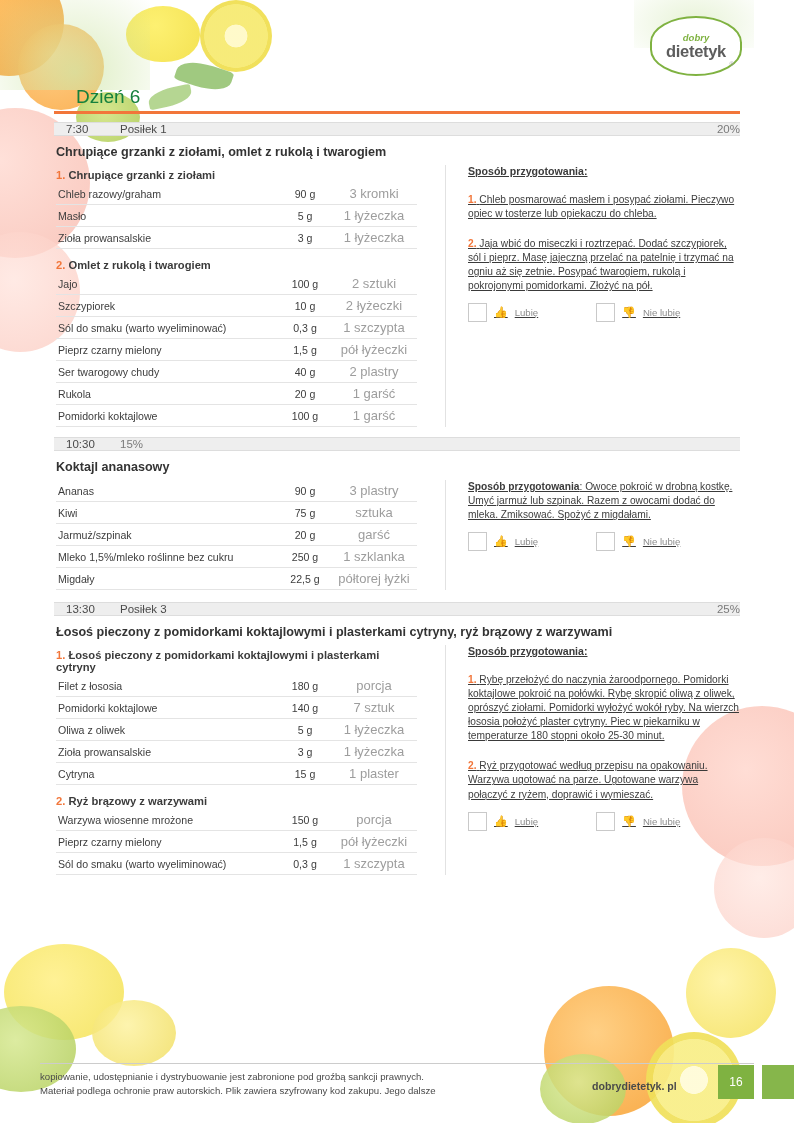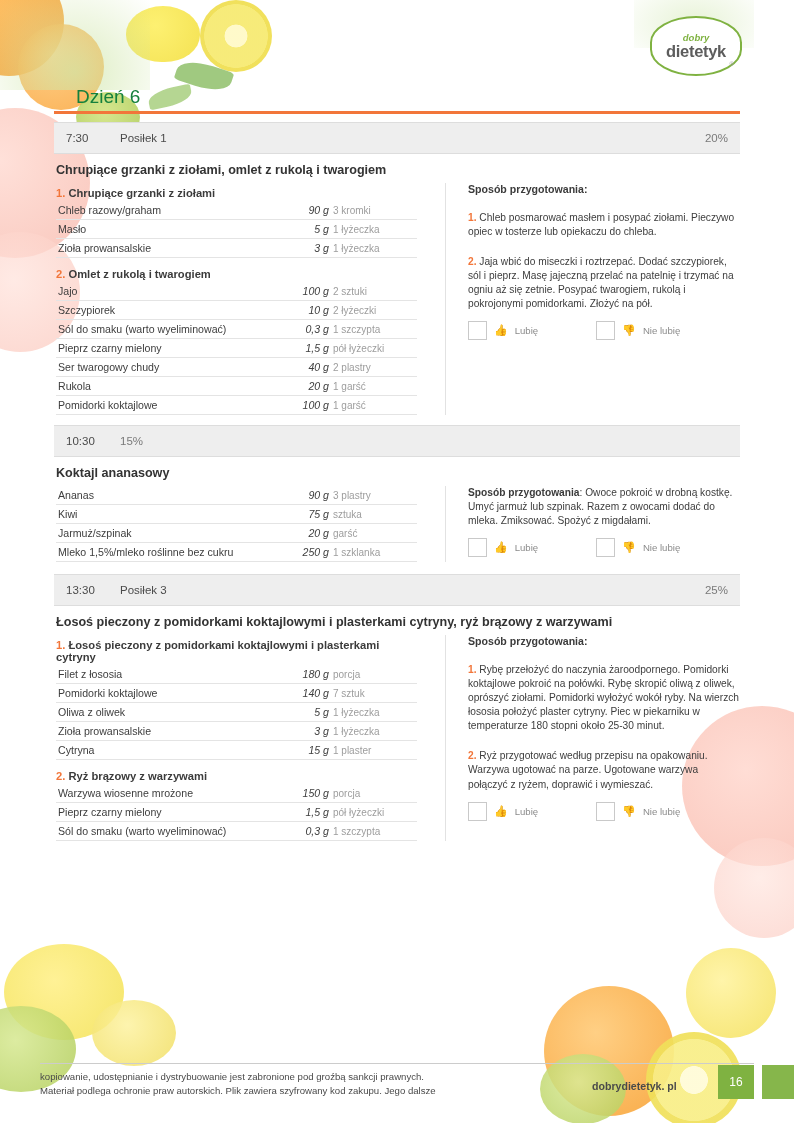--- a/index.html
+++ b/index.html
@@ -89,51 +89,51 @@
     font-size: 19px; color: #15803d; font-weight: normal;
   }
   .title-rule {
     position: absolute; left: 54px; top: 111px; width: 686px; height: 3px;
     background: #f2763a;
   }
 
   
   .meal-bar {
     display: flex; align-items: center;
-    height: 32px; margin: 0 54px;
+    height: 14px; margin: 0 54px;
     background: #eeeeee;
     border-top: 1px solid #dddddd;
     border-bottom: 1px solid #dddddd;
     font-size: 11.5px; color: #4a4a4a;
   }
   .meal-bar .time { width: 66px; padding-left: 12px; }
   .meal-bar .label { flex: 1; }
-  .meal-bar .pct { padding-right: 12px; color: #7a7a7a; }
+  .meal-bar .pct { color: #7a7a7a; }
 
   .meal-title {
     margin: 9px 54px 6px 56px;
     font-size: 12.6px; font-weight: bold; color: #333333;
   }
 
   .meal-body { display: flex; margin: 0 54px 2px 56px; }
   .col-left { width: 390px; padding-right: 28px; border-right: 1px solid #e2e2e2; }
-  .col-right { flex: 1; padding-left: 22px; }
+  .col-right { flex: 1; padding-left: 22px; text-decoration: underline; }
 
   .sub-head { font-size: 11.2px; font-weight: bold; color: #3b3b3b; margin: 4px 0 2px 0; }
   .sub-head .num { color: #f2763a; }
 
   table.ing { width: 100%; border-collapse: collapse; }
   table.ing td {
     border-bottom: 1px solid #e4e4e4;
     padding: 3px 2px; font-size: 10.6px; color: #3d3d3d;
     vertical-align: middle;
   }
   table.ing td.name { }
-  table.ing td.qty { width: 52px; text-align: right; font-style: italic; }
-  table.ing td.measure { width: 86px; color: #9d9d9d; font-size: 10px; }
+  table.ing td.qty { width: 52px; text-align: center; }
+  table.ing td.measure { width: 86px; color: #9d9d9d; font-size: 13px; text-align: center; }
 
   .prep-head { font-size: 10.6px; font-weight: bold; color: #3b3b3b; margin-bottom: 6px; }
   .prep-p { font-size: 10.2px; line-height: 1.38; margin: 16px 0 8px 0; color: #3d3d3d; }
   .prep-p .num { color: #f2763a; font-weight: bold; }
   .prep-inline { font-size: 10.2px; line-height: 1.38; margin: 0 0 8px 0; color: #3d3d3d; }
   .prep-inline b { color: #3b3b3b; }
 
   .votes { display: flex; align-items: center; gap: 58px; margin-top: 10px; }
   .vote { display: flex; align-items: center; gap: 7px; }
   .vote .box {
@@ -326,20 +326,25 @@
         <tr>
           <td class="name">Jarmuż/szpinak</td>
           <td class="qty">20 g</td>
           <td class="measure">garść</td>
         </tr>
         <tr>
           <td class="name">Mleko 1,5%/mleko roślinne bez cukru</td>
           <td class="qty">250 g</td>
           <td class="measure">1 szklanka</td>
         </tr>
+        <tr>
+          <td class="name">Migdały</td>
+          <td class="qty">22,5 g</td>
+          <td class="measure">półtorej łyżki</td>
+        </tr>
       </tbody>
         </table>
     </div>
     <div class="col-right">
       <p class="prep-inline">
         <b>Sposób przygotowania</b><span>: Owoce pokroić w drobną kostkę. Umyć jarmuż lub szpinak. Razem z owocami dodać do mleka. Zmiksować. Spożyć z migdałami.</span>
       </p>
       <div class="votes">
         <div class="vote">
           <span class="box"></span>

